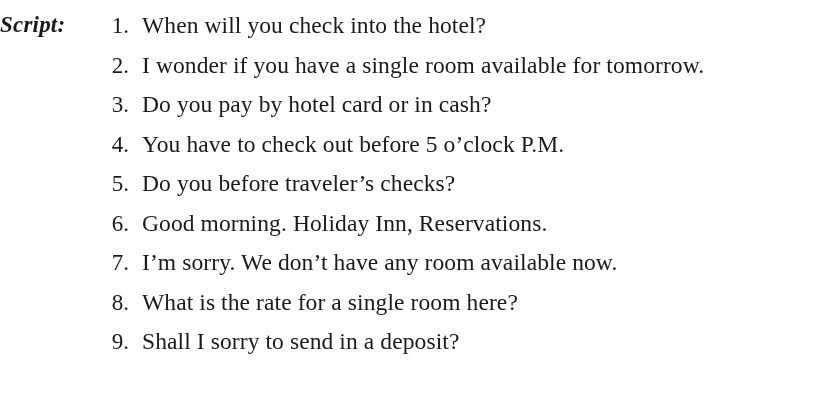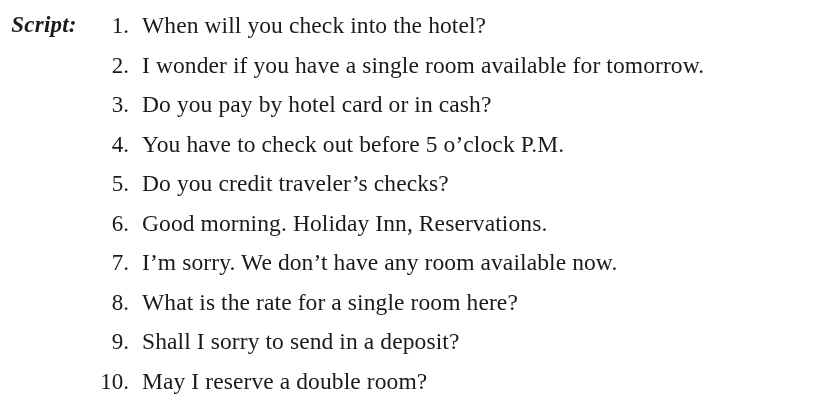--- a/index.html
+++ b/index.html
@@ -21,21 +21,21 @@
     box-sizing: border-box;
     padding: 6px 0 0 0;
   }
   .script-block {
     display: flex;
     align-items: flex-start;
   }
   .script-label {
     flex: 0 0 auto;
     width: 100px;
-    text-align: center;
+    text-align: left;
     padding-right: 12px;
     box-sizing: border-box;
     font-style: italic;
     font-weight: bold;
     font-size: 23px;
     line-height: 38.5px;
     letter-spacing: 0.2px;
   }
   .lines {
     flex: 1 1 auto;
@@ -83,21 +83,21 @@
         <span class="text">Do you pay by hotel card or in cash?</span>
       </div>
 
       <div class="line">
         <span class="num">4.</span>
         <span class="text">You have to check out before 5 o’clock P.M.</span>
       </div>
 
       <div class="line">
         <span class="num">5.</span>
-        <span class="text">Do you credit traveler’s checks?</span>
+        <span class="text">Do you before traveler’s checks?</span>
       </div>
 
       <div class="line">
         <span class="num">6.</span>
         <span class="text">Good morning. Holiday Inn, Reservations.</span>
       </div>
 
       <div class="line">
         <span class="num">7.</span>
         <span class="text">I’m sorry. We don’t have any room available now.</span>
@@ -106,20 +106,16 @@
       <div class="line">
         <span class="num">8.</span>
         <span class="text">What is the rate for a single room here?</span>
       </div>
 
       <div class="line">
         <span class="num">9.</span>
         <span class="text">Shall I sorry to send in a deposit?</span>
       </div>
 
-      <div class="line">
-        <span class="num">10.</span>
-        <span class="text">May I reserve a double room?</span>
-      </div>
 
     </div>
   </div>
 </div>
 
 </body></html>

